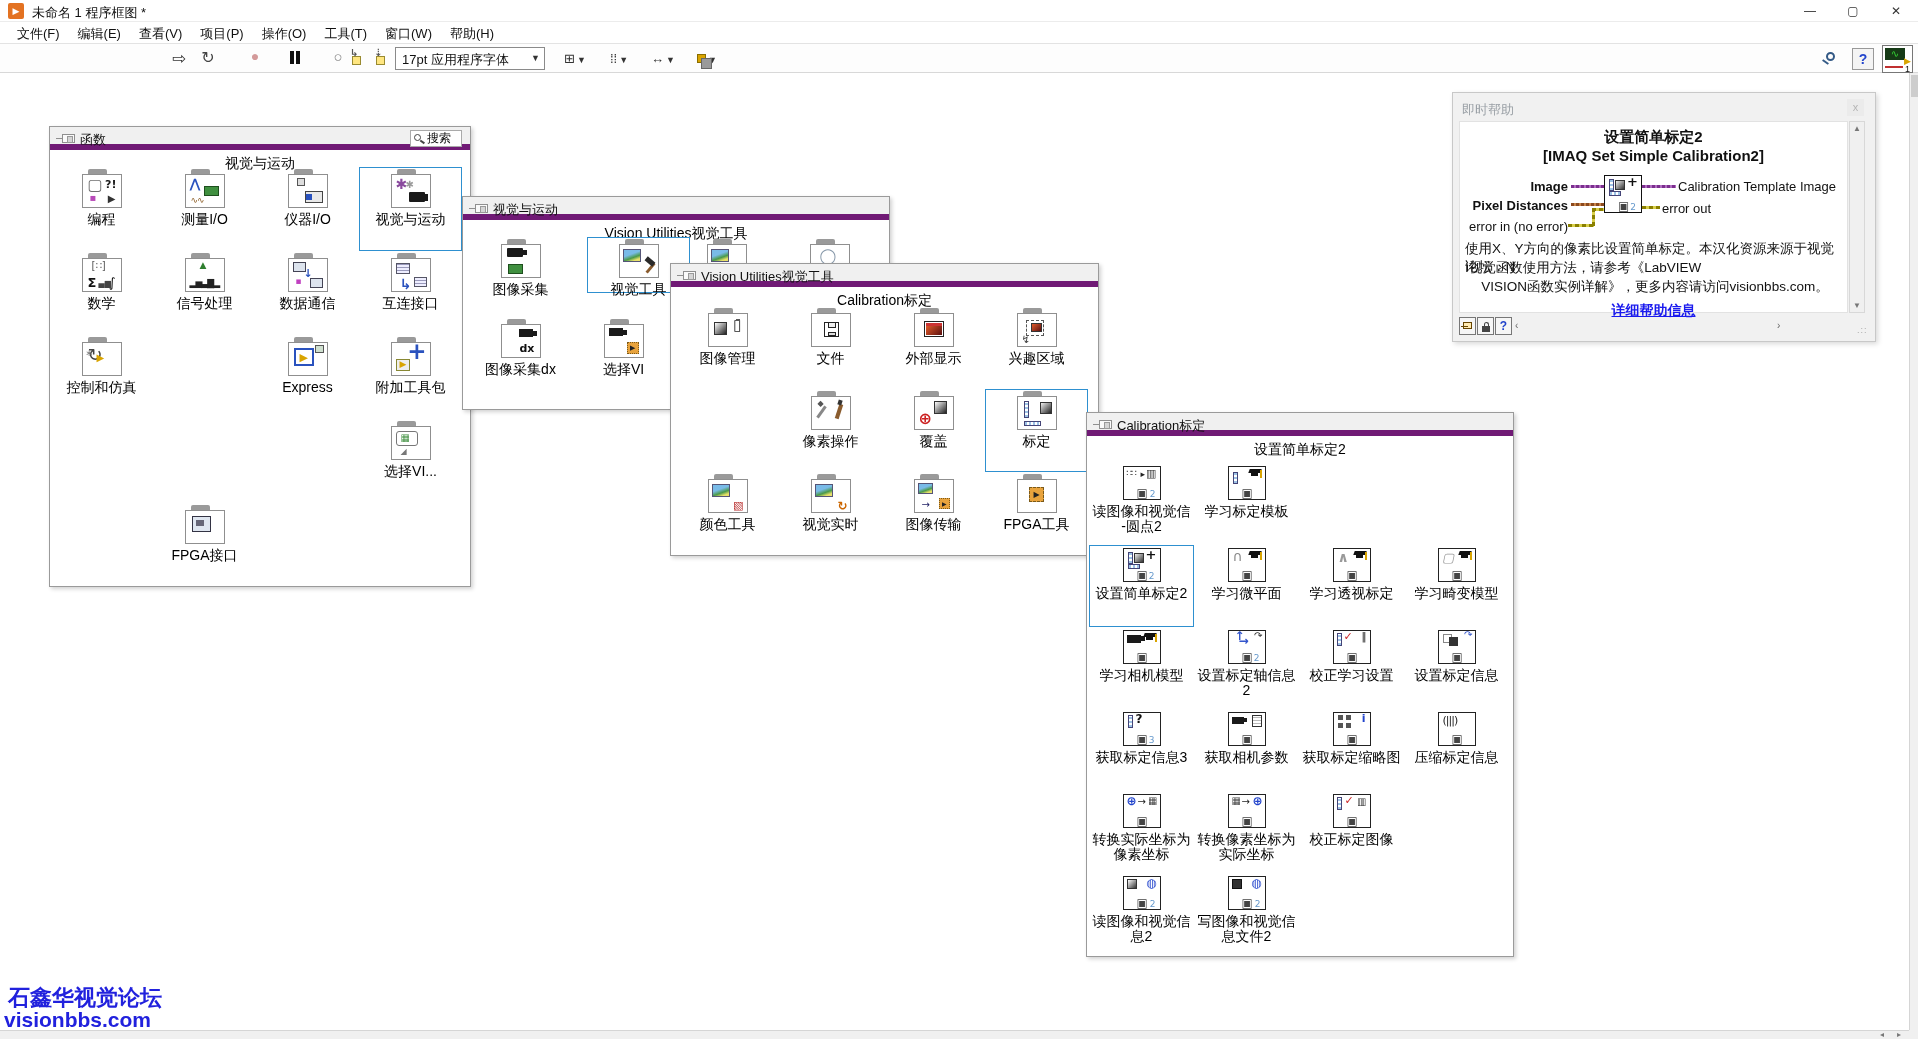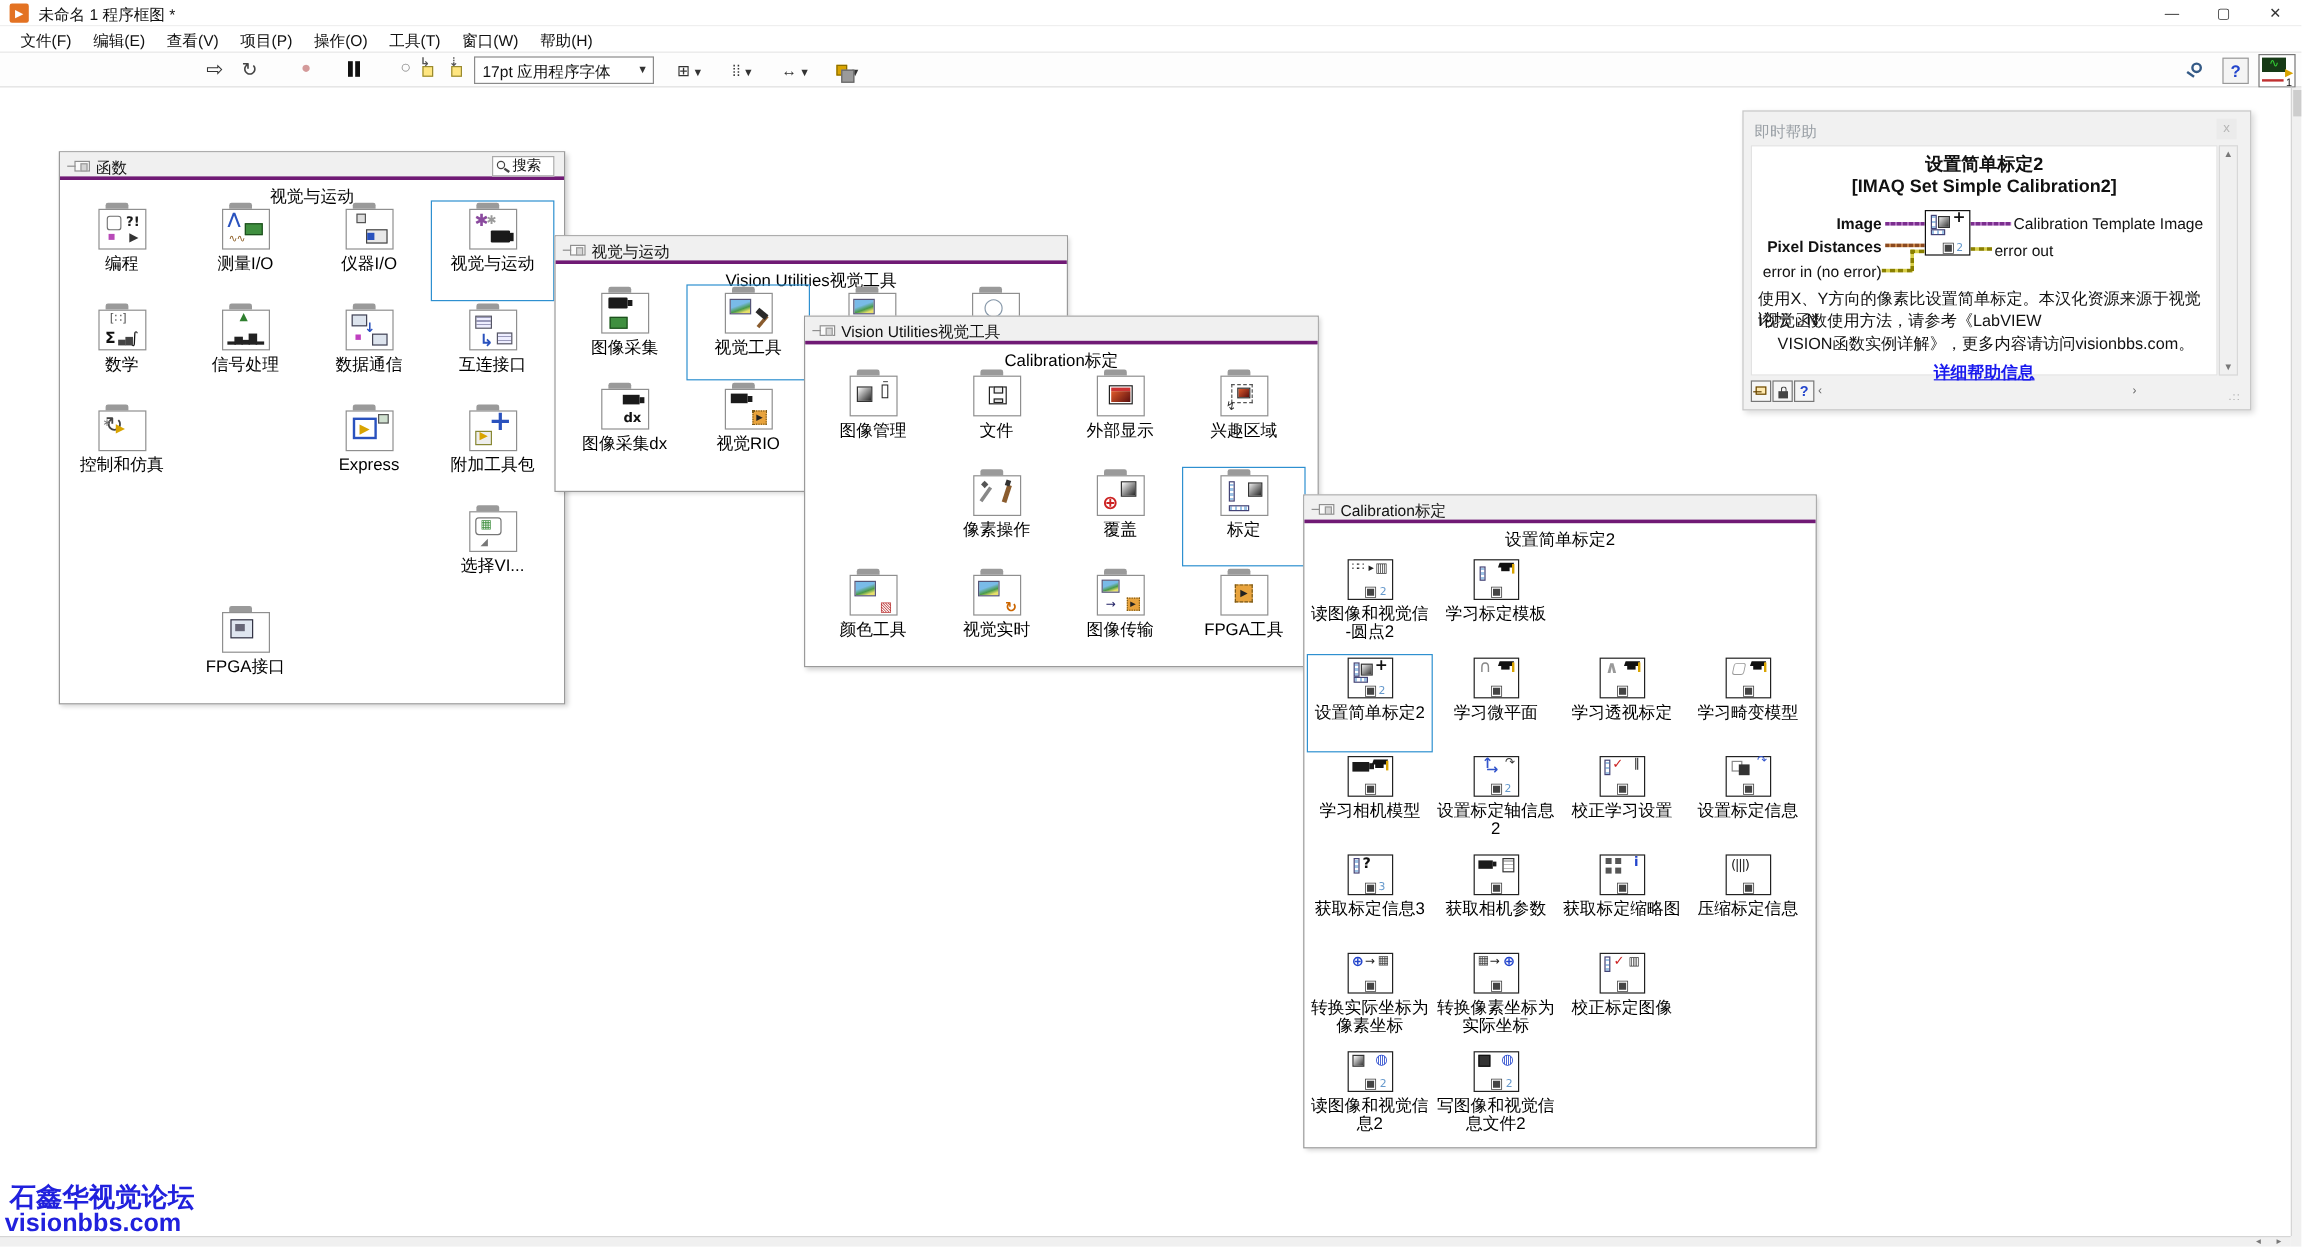--- a/index.html
+++ b/index.html
@@ -53,21 +53,21 @@
   #hscroll-main { position:absolute; left:0px; top:1030px; width:1909px; height:9px; background:#f0f0f0; border-top:1px solid #d5d5d5; }
   .sarrow { position:absolute; top:-1px; font-size:8px; color:#777; }
   #corner { position:absolute; left:1909px; top:1030px; width:9px; height:9px; background:#f0f0f0; }
 
   
   #wm1 { position:absolute; left:8px; top:983px; font-size:22px; font-weight:bold; color:#2121dd; }
   #wm2 { position:absolute; left:4px; top:1008px; font-size:21px; font-weight:bold; color:#2121dd; }
 
   
   .palette { position:absolute; background:#fff; border:1px solid #9a9a9a; box-shadow:2px 2px 4px rgba(0,0,0,0.18); }
-  .phead { position:relative; height:23px; background:#f0f0f0; border-bottom:3px solid #701a75; }
+  .phead { position:relative; height:23px; background:#f0f0f0; border-bottom:6px solid #701a75; }
   .ptitle { position:absolute; left:30px; top:4px; font-size:13px; color:#111; }
   .pin { position:absolute; left:12px; top:7px; width:13px; height:9px; border:1px solid #8f8f8f; background:#fafafa; }
   .pin::before { content:""; position:absolute; left:-7px; top:3px; width:7px; height:1px; background:#8f8f8f; }
   .pin::after { content:""; position:absolute; right:1px; top:1px; width:4px; height:5px; background:#d5d5d5; border:1px solid #9a9a9a; }
   .psub { position:absolute; left:0; right:0; top:28px; text-align:center; font-size:14px; color:#000; }
   .pbody { position:absolute; left:0; top:0; right:0; bottom:0; }
   .psearch { position:absolute; right:8px; top:3px; width:52px; height:17px; border:1px solid #aaa; background:#fff; font-size:12px; padding-left:16px; line-height:15px; }
   .psearch .lens { position:absolute; left:3px; top:3px; width:7px; height:7px; border:1.5px solid #444; border-radius:50%; }
   .psearch .hdl { position:absolute; left:9px; top:10px; width:5px; height:1.5px; background:#444; transform:rotate(35deg); }
 
@@ -314,21 +314,21 @@
   <div class="pbody">
       <div class="cell" style="left: 6px; top: 40px; width: 103px; height: 80px;">
         <div class="fic">
           <div class="ftab"></div>
           <i class="ic" style="left: 5px; top: 3px; width: 16px; height: 9px; background: rgb(26, 26, 26); border-radius: 1px;"></i>
           <i class="ic" style="left: 21px; top: 5px; width: 4px; height: 5px; background: rgb(26, 26, 26);"></i>
           <i class="ic" style="left: 6px; bottom: 3px; width: 15px; height: 10px; background: rgb(63, 143, 63); border: 1px solid rgb(30, 79, 30);"></i>
         </div>
         <div class="clabel">图像采集</div>
       </div>
-      <div class="cell sel" style="left: 109px; top: 40px; width: 103px; height: 80px;">
+      <div class="cell sel" style="left: 124px; top: 40px; width: 103px; height: 56px;">
         <div class="fic">
           <div class="ftab"></div>
           <i class="ic" style="left: 3px; top: 4px; width: 18px; height: 13px; border: 1px solid rgb(85, 85, 119); background: linear-gradient(160deg, rgb(121, 187, 232) 40%, rgb(74, 154, 74) 65%, rgb(232, 224, 106) 85%);"></i>
           <i class="ic" style="right: 6px; bottom: 3px; width: 3px; height: 12px; background: rgb(138, 92, 46); transform: rotate(40deg);"></i>
           <i class="ic" style="right: 3px; bottom: 13px; width: 10px; height: 5px; background: rgb(42, 42, 42); transform: rotate(40deg);"></i>
         </div>
         <div class="clabel">视觉工具</div>
       </div>
       <div class="cell" style="left: 212px; top: 40px; width: 103px; height: 80px;">
         <div class="fic">
@@ -356,21 +356,21 @@
         <div class="clabel">图像采集dx</div>
       </div>
       <div class="cell" style="left: 109px; top: 120px; width: 103px; height: 80px;">
         <div class="fic">
           <div class="ftab"></div>
           <i class="ic" style="left: 4px; top: 3px; width: 14px; height: 8px; background: rgb(26, 26, 26);"></i>
           <i class="ic" style="left: 18px; top: 5px; width: 4px; height: 5px; background: rgb(26, 26, 26);"></i>
           <i class="ic" style="right: 4px; bottom: 3px; width: 12px; height: 12px; background: rgb(232, 163, 61); border: 1px dotted rgb(122, 90, 26);"></i>
           <span class="ic" style="right: 7px; bottom: 5px; font-size: 7px; color: rgb(34, 34, 34);">▶</span>
         </div>
-        <div class="clabel">视觉RIO</div>
+        <div class="clabel">选择VI</div>
       </div>
     </div>
 </div>
 
 <div class="palette" id="palette-vision-utilities">
   <div class="phead">
     <span class="pin"></span>
     <span class="ptitle">Vision Utilities视觉工具</span>
   </div>
   <div class="psub">Calibration标定</div>

